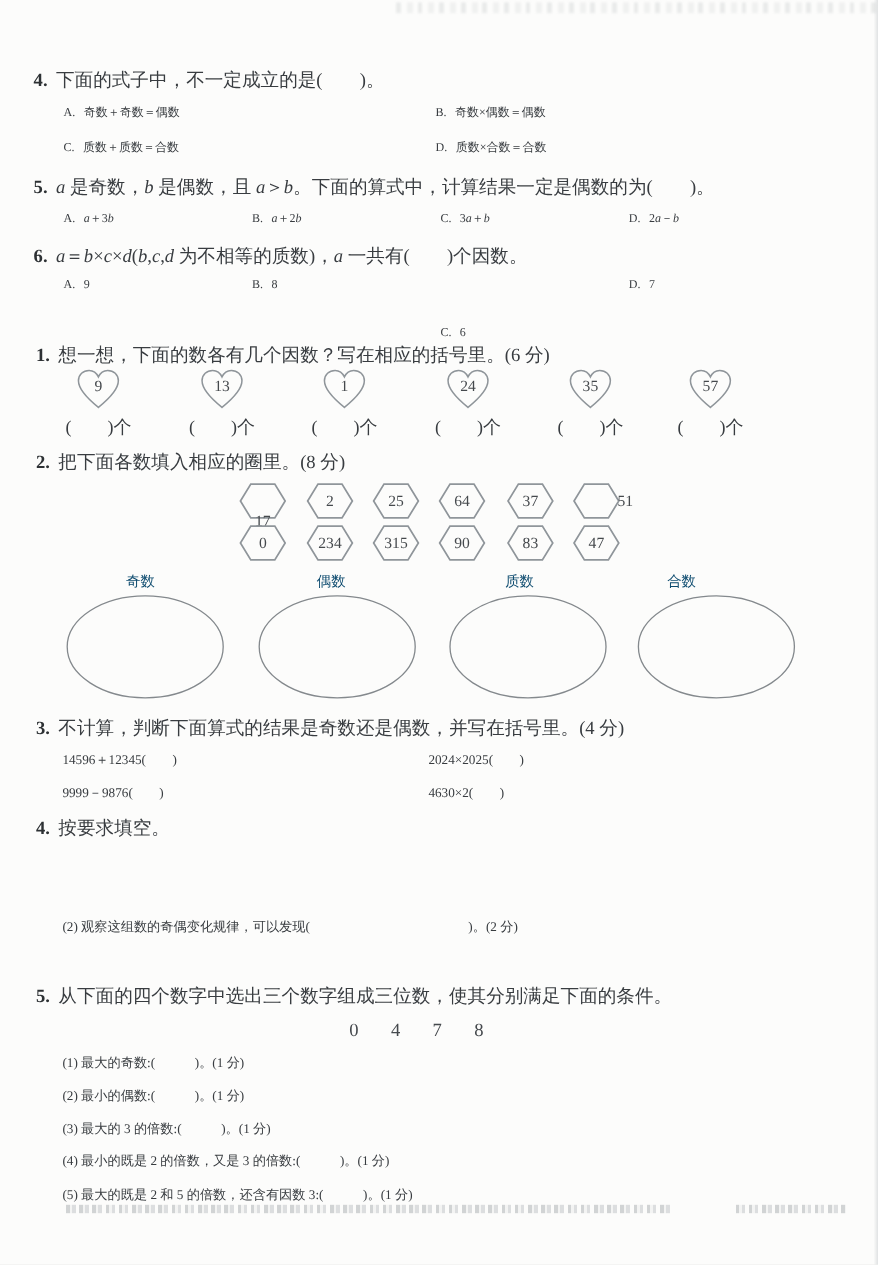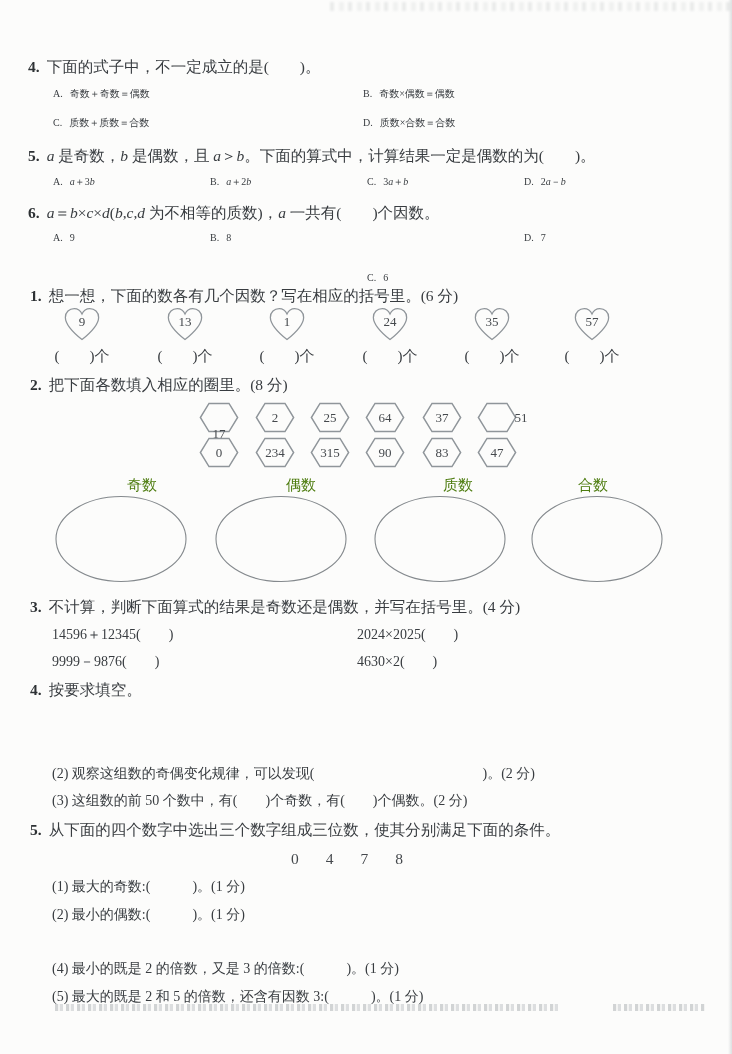--- a/index.html
+++ b/index.html
@@ -20,24 +20,24 @@
   .heading{font-family:"Liberation Sans","DejaVu Sans",sans-serif;font-weight:700;font-size:16.5px;color:#2a2d30;letter-spacing:0.5px;}
   .shapebox{position:absolute;}
   .shapebox svg{display:block;}
   .sval{
     position:absolute;left:50%;top:46%;
     transform:translate(-50%,-50%);
     font-size:13px;color:#45494d;
   }
   .heartbox .sval{top:42%;}
   .cnt{font-size:15px;text-align:center;width:110px;}
-  .circle-label{font-size:15px;text-align:right;width:80px;color:#4d7c0f;}
+  .circle-label{font-size:12px;text-align:center;width:80px;color:#0c4a6e;}
   .digit{font-size:15.5px;color:#45494d;}
   .digits-row{display:flex;gap:27px;}
-  .sub{font-size:14px;}
+  .sub{font-size:11px;}
   .bleed{
     background:repeating-linear-gradient(90deg,rgba(110,118,124,0.30) 0 3px,rgba(110,118,124,0.06) 3px 5px,rgba(110,118,124,0.22) 5px 8px,transparent 8px 11px);
     filter:blur(0.6px);
   }
   .bleed-top{
     background:repeating-linear-gradient(90deg,rgba(140,148,154,0.16) 0 4px,transparent 4px 9px,rgba(140,148,154,0.10) 9px 14px,transparent 14px 18px);
     filter:blur(0.8px);
   }
   .edge-shadow{background:linear-gradient(90deg,transparent,rgba(150,158,164,0.30));}
   i{font-style:italic;}
@@ -240,33 +240,33 @@
   <span class="abs sub" style="left:52px;top:626px;">14596＋12345(　　)</span>
   <span class="abs sub" style="left:357px;top:626px;">2024×2025(　　)</span>
   <span class="abs sub" style="left:52px;top:653px;">9999－9876(　　)</span>
   <span class="abs sub" style="left:357px;top:653px;">4630×2(　　)</span>
 
   <div class="abs stem" style="left:30px;top:680px;">
     <span class="qnum">4.</span>
     <span>按要求填空。</span>
   </div>
   <span class="abs sub" style="left:52px;top:765px;">(2) 观察这组数的奇偶变化规律，可以发现(　　　　　　　　　　　　)。(2 分)</span>
-  <span class="abs sub" style="left:52px;top:792px;">(3) 这组数的前 50 个数中，有(　　)个奇数，有(　　)个偶数。(2 分)</span>
 
   <div class="abs stem" style="left:30px;top:820px;">
     <span class="qnum">5.</span>
     <span>从下面的四个数字中选出三个数字组成三位数，使其分别满足下面的条件。</span>
   </div>
   <div class="abs digits-row" style="left:291px;top:850px;">
     <span class="digit">0</span>
     <span class="digit">4</span>
     <span class="digit">7</span>
     <span class="digit">8</span>
   </div>
   <span class="abs sub" style="left:52px;top:878px;">(1) 最大的奇数:(　　　)。(1 分)</span>
   <span class="abs sub" style="left:52px;top:906px;">(2) 最小的偶数:(　　　)。(1 分)</span>
+  <span class="abs sub" style="left:52px;top:933px;">(3) 最大的 3 的倍数:(　　　)。(1 分)</span>
   <span class="abs sub" style="left:52px;top:960px;">(4) 最小的既是 2 的倍数，又是 3 的倍数:(　　　)。(1 分)</span>
   <span class="abs sub" style="left:52px;top:988px;">(5) 最大的既是 2 和 5 的倍数，还含有因数 3:(　　　)。(1 分)</span>
 
   <div class="abs bleed" style="left:55px;top:1004px;width:505px;height:7px;"></div>
   <div class="abs bleed" style="left:613px;top:1004px;width:92px;height:7px;"></div>
 
 </div>
 
 </body></html>

